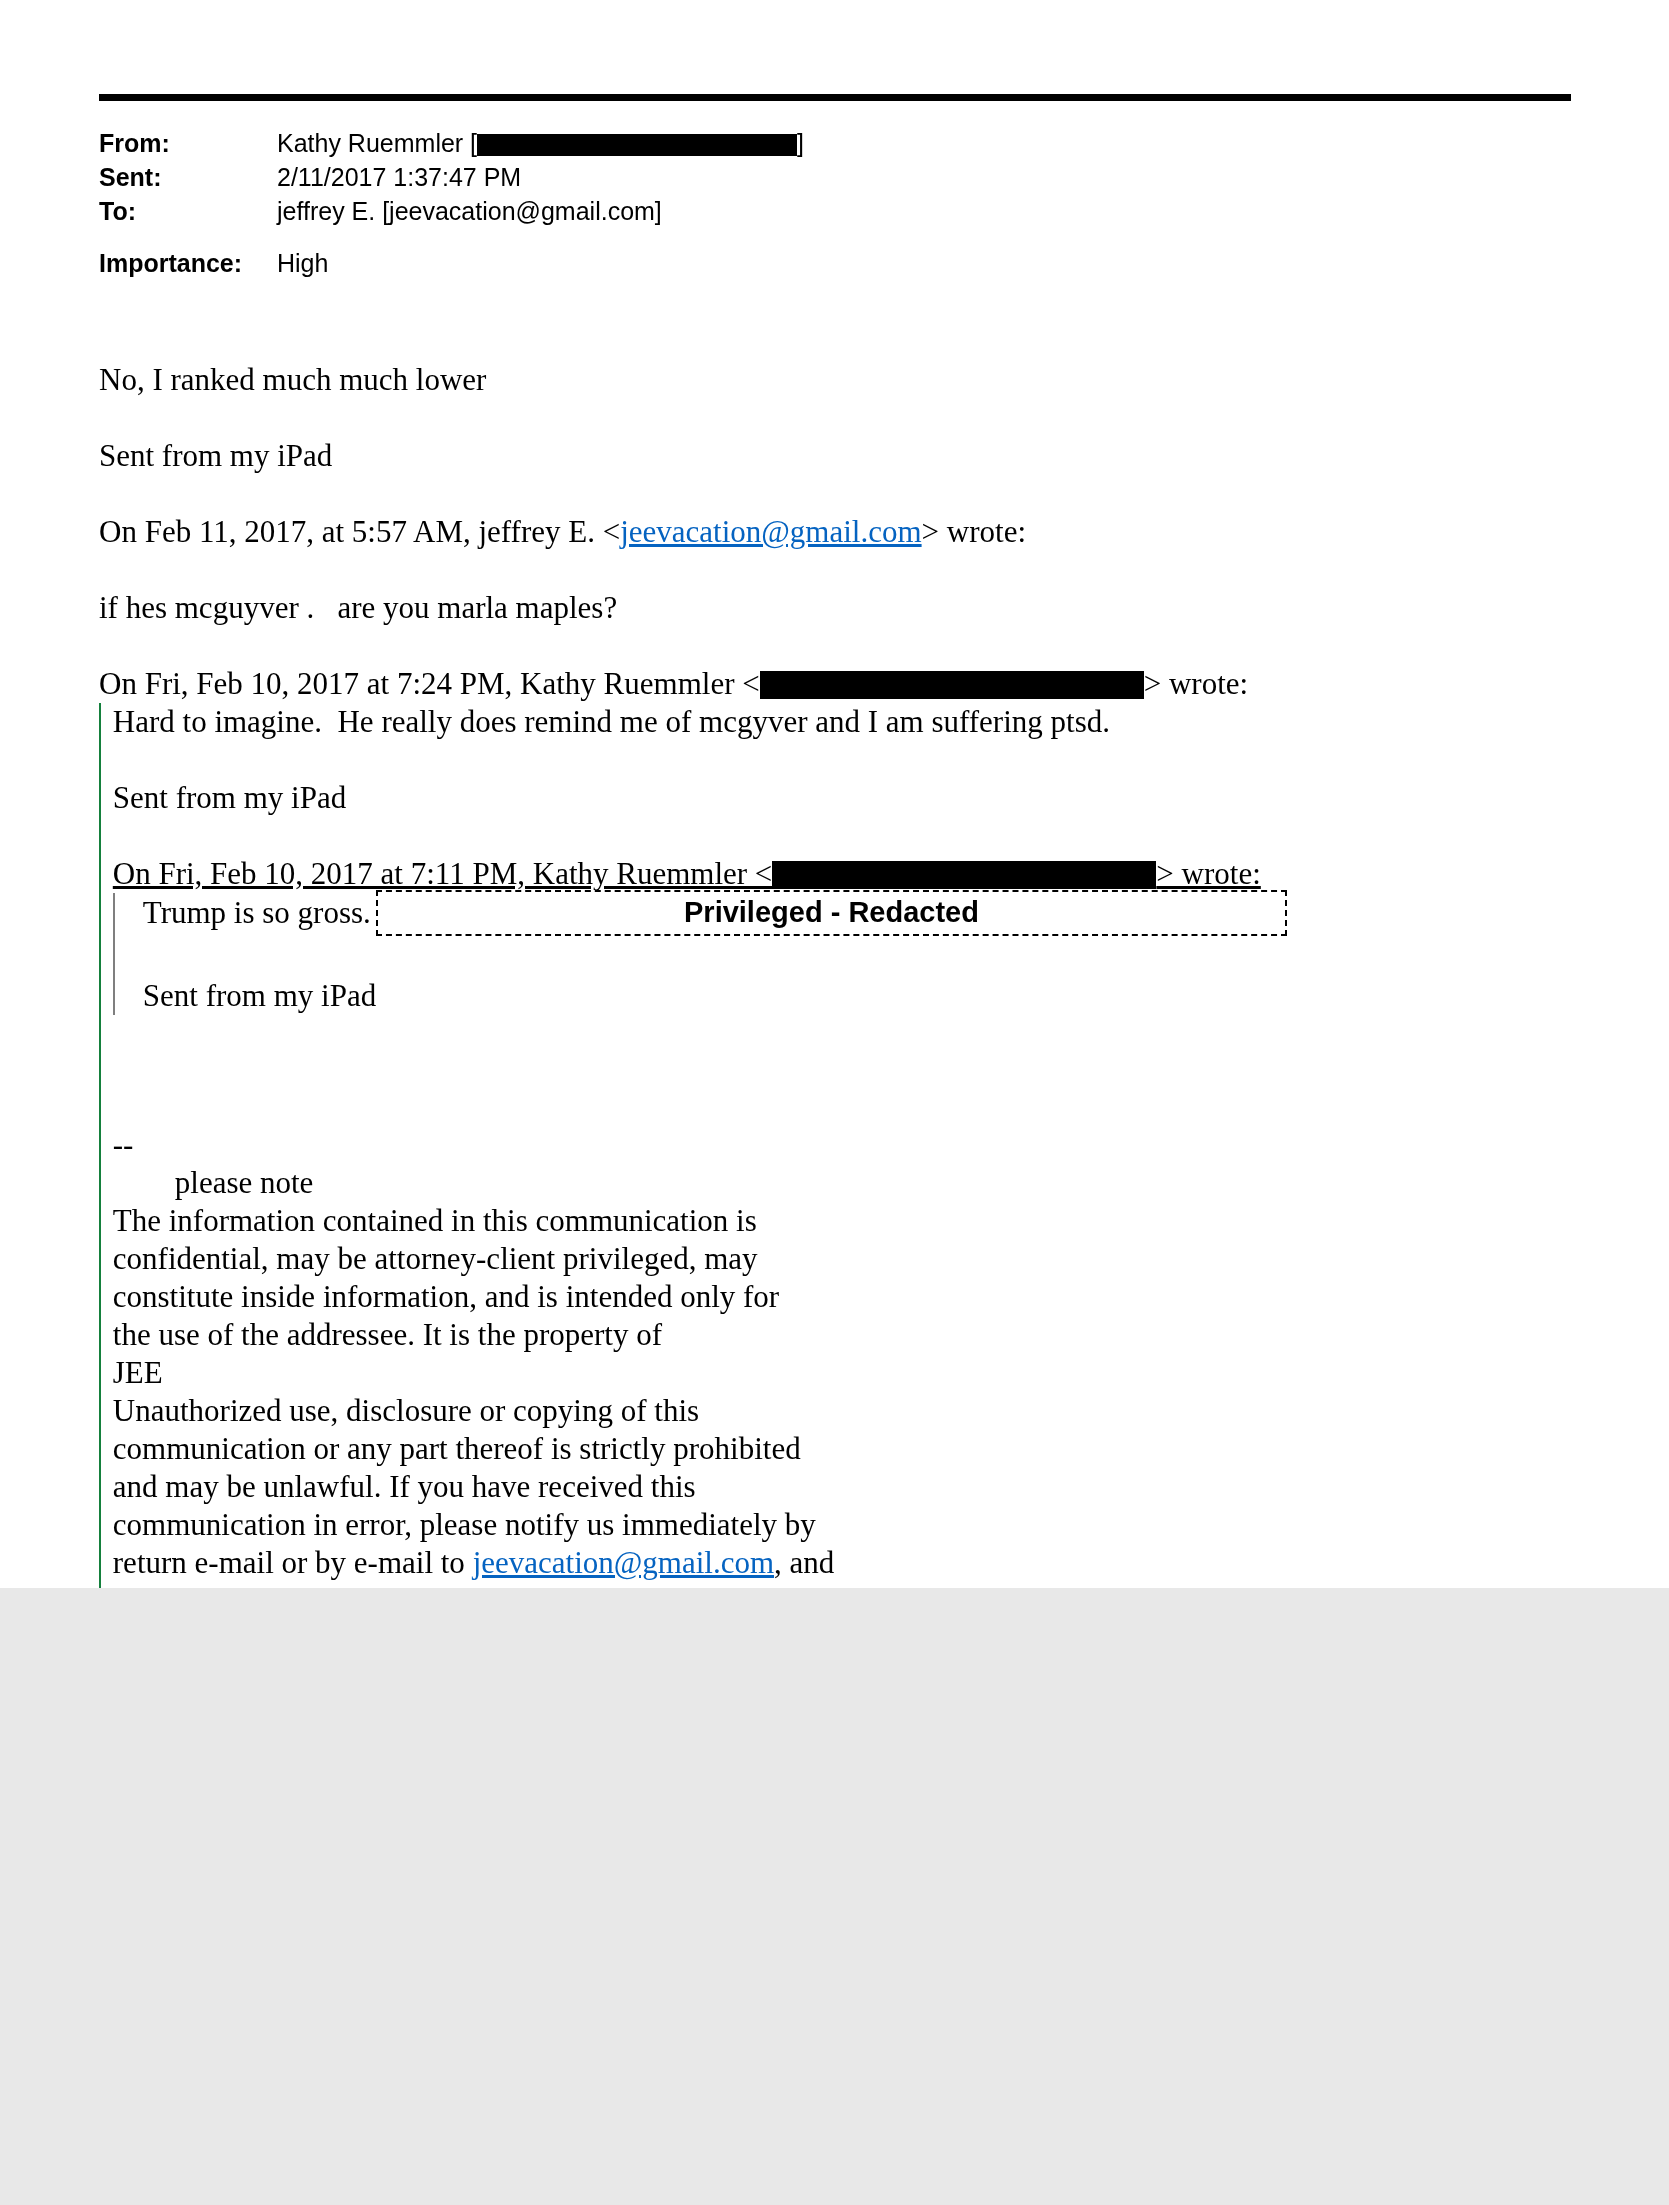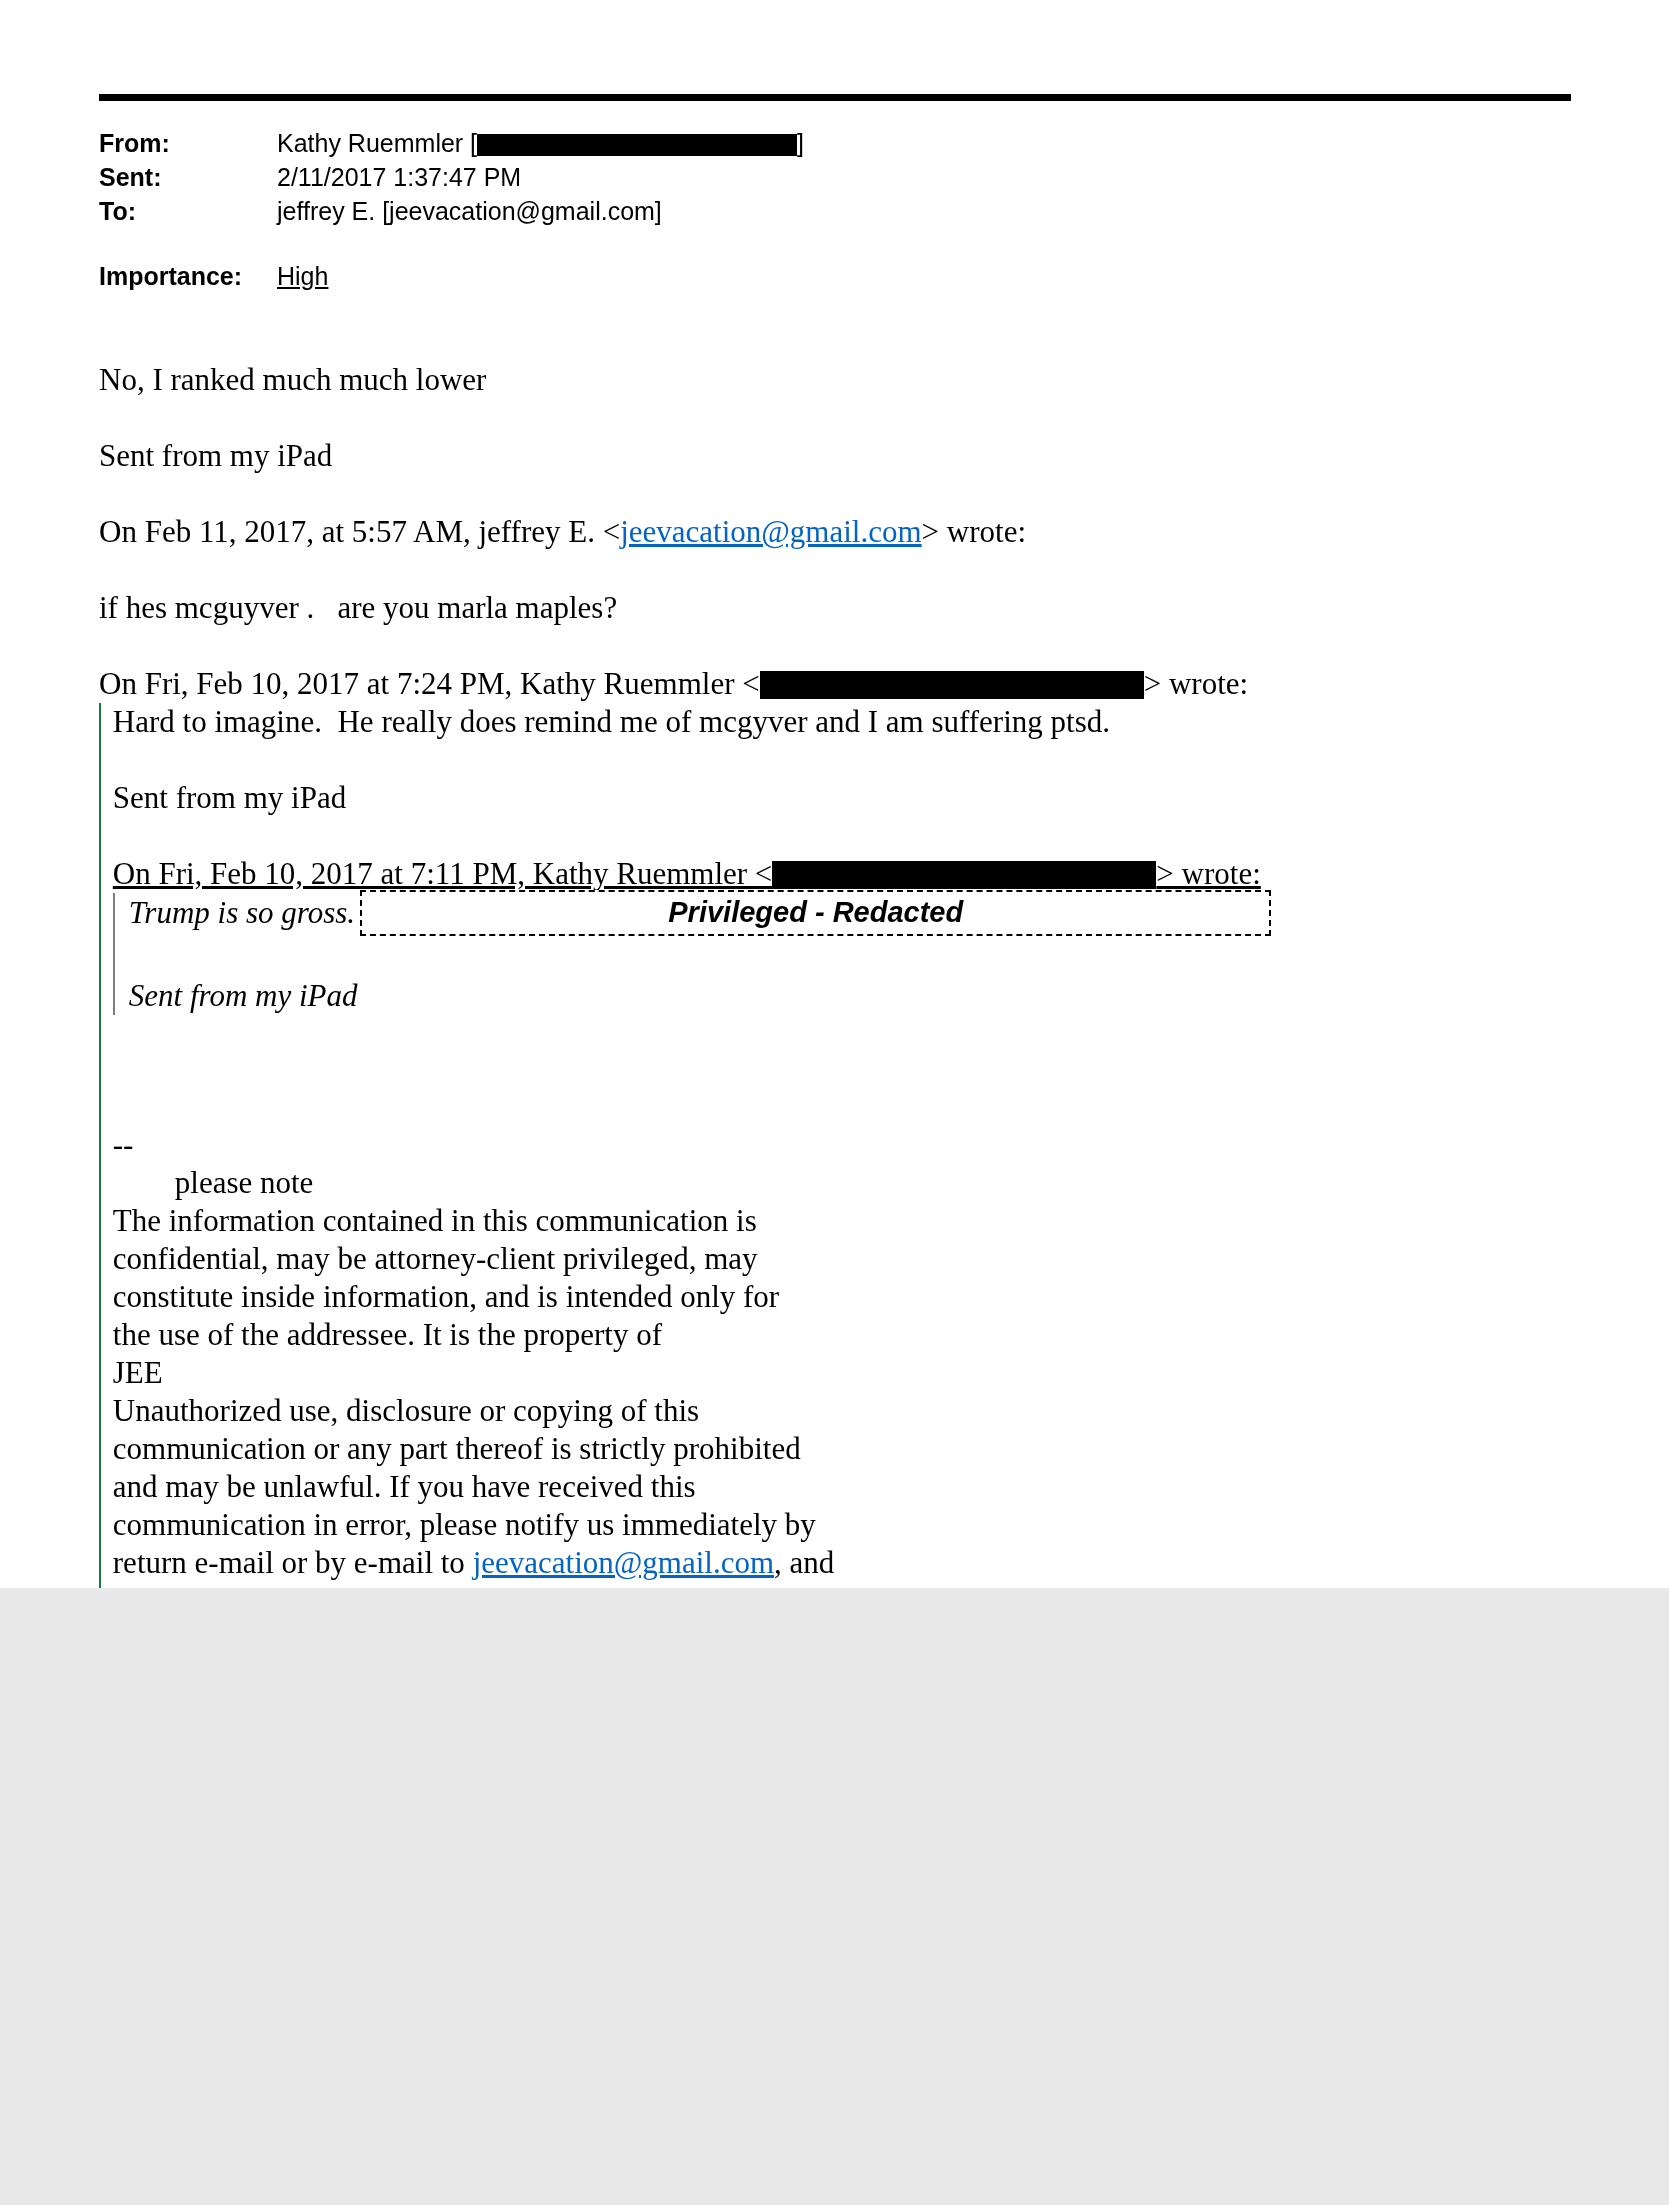--- a/index.html
+++ b/index.html
@@ -22,21 +22,21 @@
   }
   .email-header {
     position: absolute;
     left: 99px;
     top: 126px;
     font-family: "Liberation Sans", sans-serif;
     font-size: 25px;
     line-height: 34px;
   }
   .hdr-row { white-space: pre-wrap; }
-  .hdr-row.importance { margin-top: 31px; text-decoration: underline; }
+  .hdr-row.importance { margin-top: 18px; }
   .hdr-label {
     display: inline-block;
     width: 178px;
     font-weight: bold;
   }
   .redact {
     display: inline-block;
     background: var(--redaction, #000000);
     vertical-align: -3.9px;
   }
@@ -61,22 +61,21 @@
     cursor: pointer;
   }
   blockquote.q1 {
     margin: 0;
     border-left: 2px solid #15803d;
     padding-left: 11.8px;
   }
   blockquote.q2 {
     margin: 0;
     border-left: 2px solid #7f7f7f;
-    padding-left: 14px;
-    font-style: italic;
+    padding-left: 28px;
   }
   .underline-line { text-decoration: underline; text-align: right; }
   .priv-box {
     display: inline-block;
     width: 907px;
     height: 42px;
     border: 2px dashed #000000;
     margin-left: 5.2px;
     text-align: center;
     font-family: "Liberation Sans", sans-serif;

